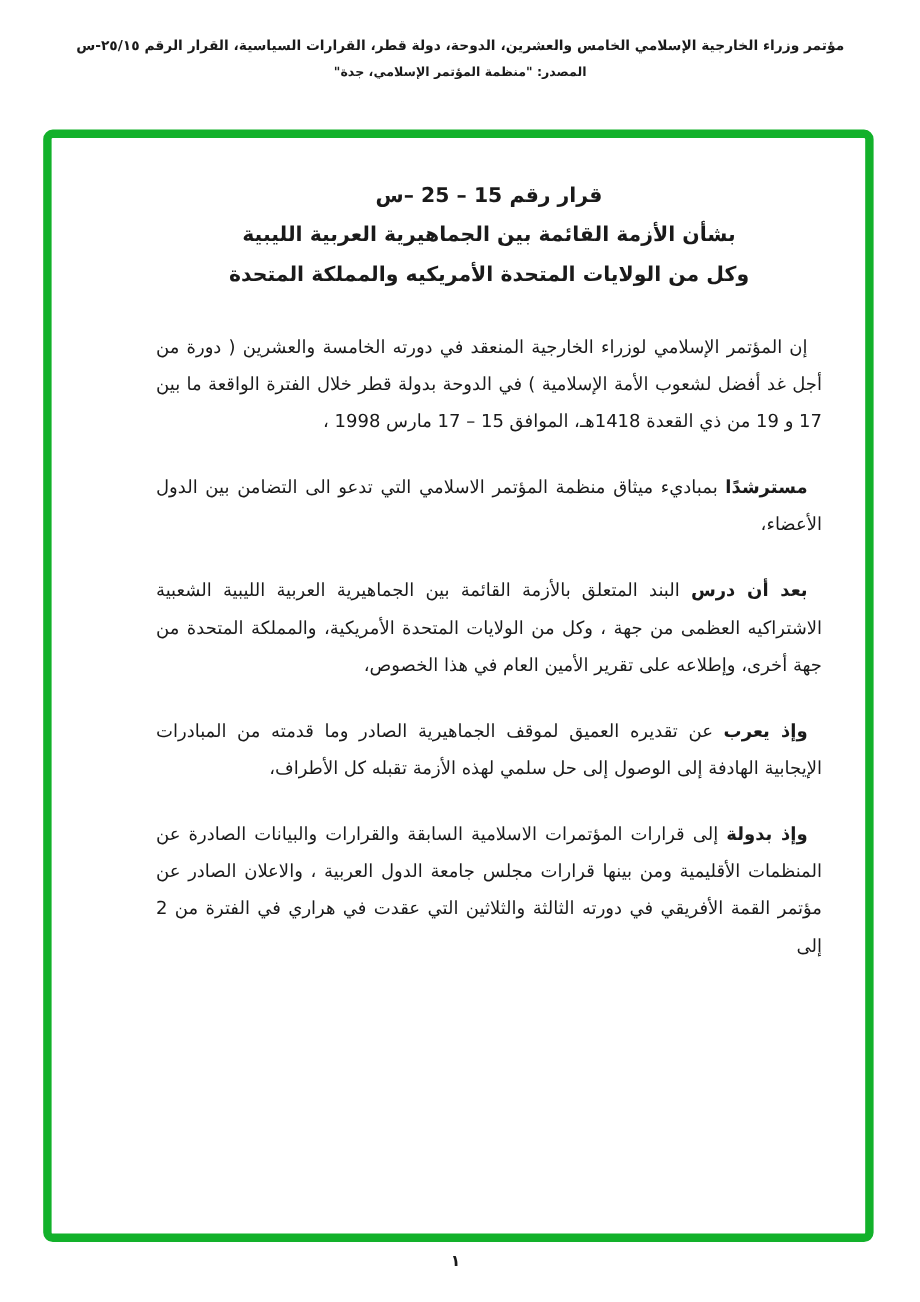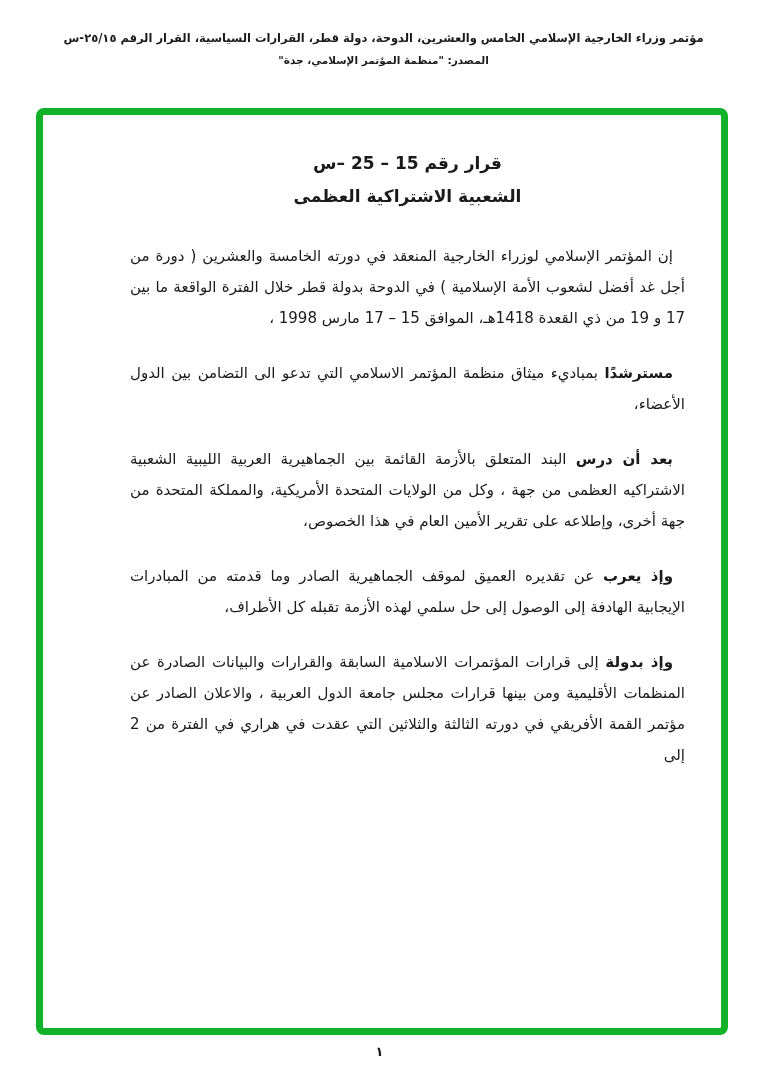--- a/index.html
+++ b/index.html
@@ -83,21 +83,22 @@
   <div class="header">
     <div class="header-line1">مؤتمر وزراء الخارجية الإسلامي الخامس والعشرين، الدوحة، دولة قطر، القرارات السياسية، القرار الرقم ٢٥/١٥-س</div>
     <div class="header-line2">المصدر:  "منظمة المؤتمر الإسلامي، جدة"</div>
   </div>
 
   <div class="frame">
     <div class="content">
 
       <div class="title">
         <div>قرار رقم 15 – 25 –س</div>
-        <div>الشعبية الاشتراكية العظمى</div>
+        <div>بشأن الأزمة القائمة بين الجماهيرية العربية الليبية</div>
+        <div>وكل من الولايات المتحدة الأمريكيه والمملكة المتحدة</div>
       </div>
 
       <p class="para"><span class="lead"></span><span>إن المؤتمر الإسلامي لوزراء الخارجية المنعقد في دورته الخامسة والعشرين ( دورة من أجل غد أفضل لشعوب الأمة الإسلامية ) في الدوحة بدولة قطر خلال الفترة الواقعة ما بين 17 و 19 من ذي القعدة 1418هـ، الموافق 15 – 17 مارس 1998 ،</span></p>
 
       <p class="para"><span class="lead">مسترشدًا</span><span> بمباديء ميثاق منظمة المؤتمر الاسلامي التي تدعو الى التضامن بين الدول الأعضاء،</span></p>
 
       <p class="para"><span class="lead">بعد أن درس</span><span> البند المتعلق بالأزمة القائمة بين الجماهيرية العربية الليبية الشعبية الاشتراكيه العظمى من جهة ، وكل من الولايات المتحدة الأمريكية، والمملكة المتحدة من جهة أخرى، وإطلاعه على تقرير الأمين العام في هذا الخصوص،</span></p>
 
 
 

